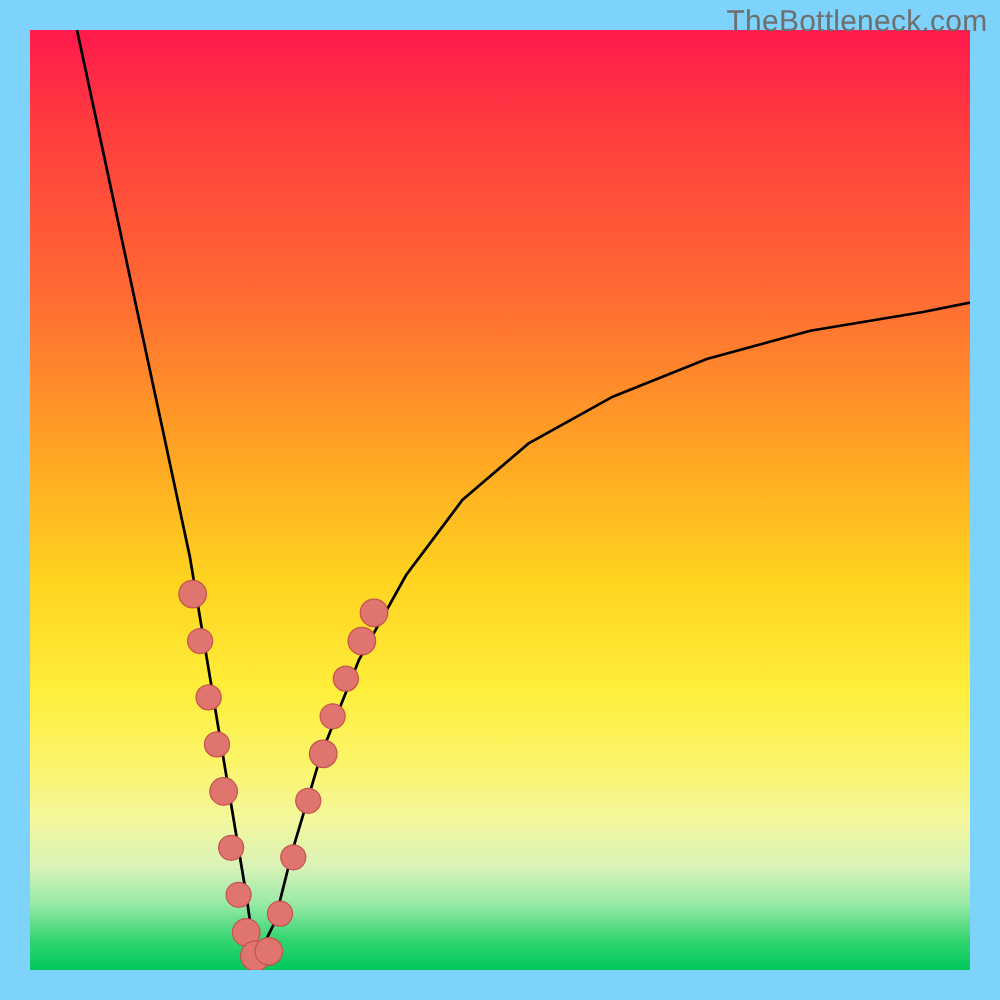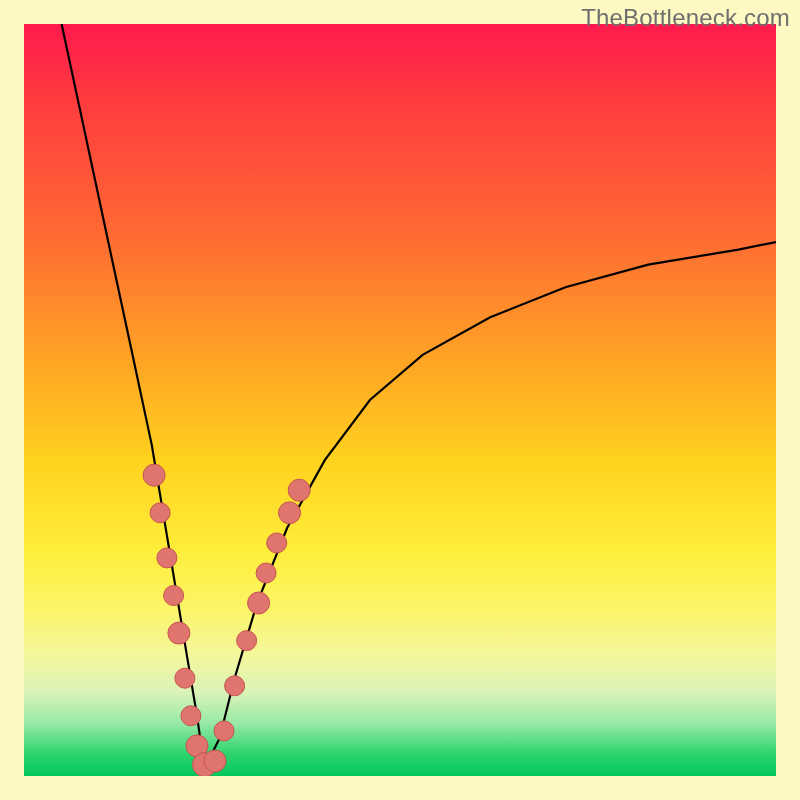--- a/index.html
+++ b/index.html
@@ -7,21 +7,21 @@
     padding: 0;
     width: 800px;
     height: 800px;
     overflow: hidden;
     background: #000;
     font-family: Arial, Helvetica, sans-serif;
   }
   .frame {
     position: absolute;
     inset: 0;
-    background: #fef9c3;
+    background: #7dd3fc;
   }
   .plot {
     position: absolute;
     left: 24px;
     top: 24px;
     width: 752px;
     height: 752px;
     background: linear-gradient(
       to bottom,
       #ff1a4d 0%,

